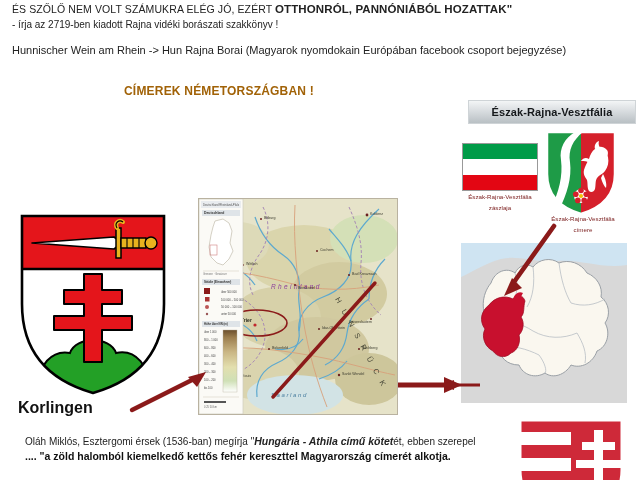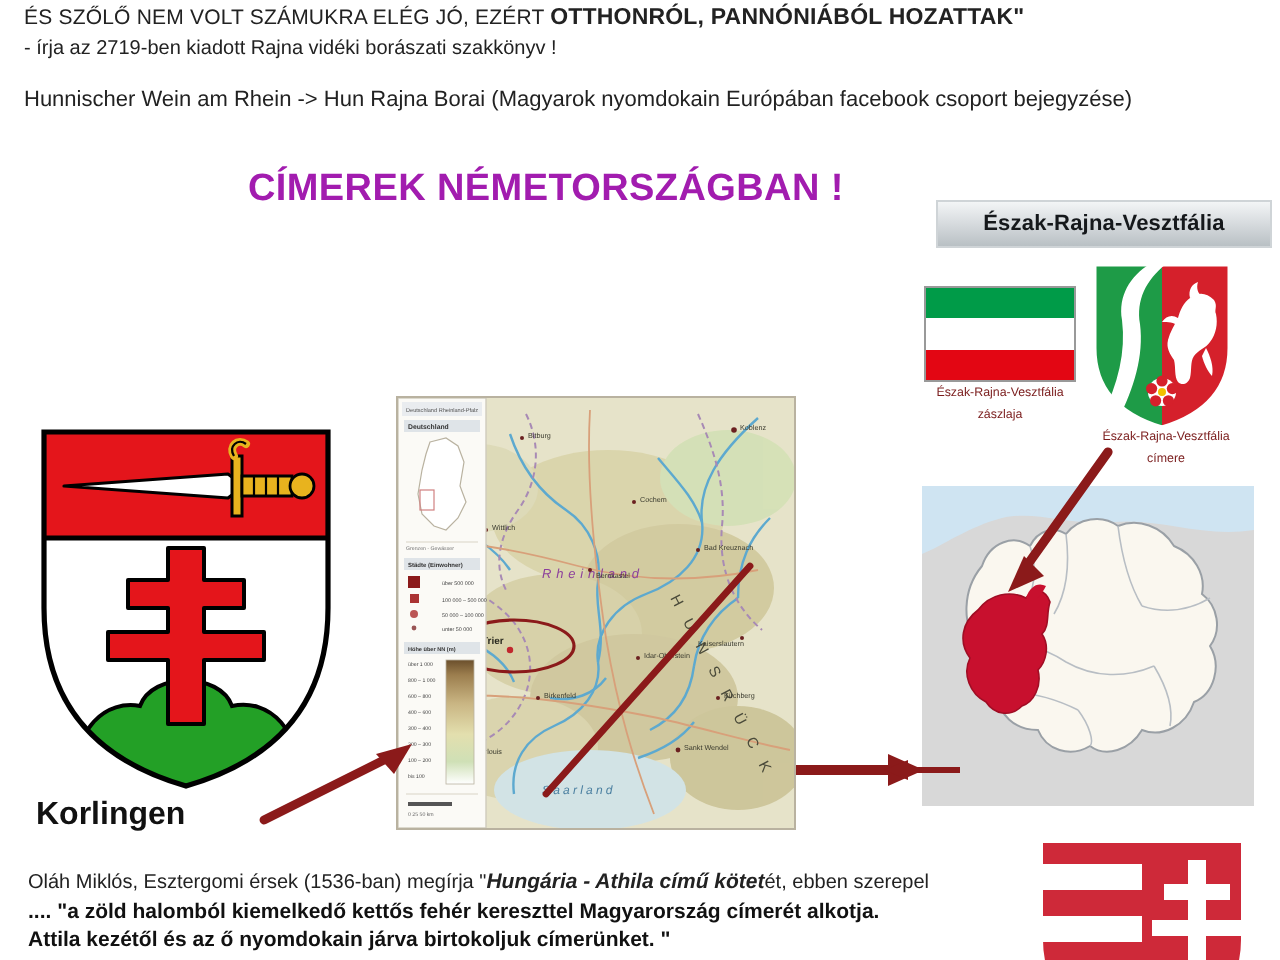--- a/index.html
+++ b/index.html
@@ -53,24 +53,24 @@
     white-space: nowrap;
     color: #2a4fb5;
     text-decoration: underline;
     cursor: pointer;
   }
 
   
   .main-title {
     position: absolute;
     left: 124px; top: 84px;
-    font-size: 19px;
+    font-size: 12px;
     font-weight: 700;
     letter-spacing: .2px;
-    color: #a21caf;
+    color: #a16207;
     white-space: nowrap;
   }
 
   
   .korlingen-wrap {
     position: absolute;
     left: 18px; top: 212px;
     width: 150px; height: 205px;
   }
   .korlingen-caption {
@@ -159,21 +159,21 @@
   .hu-arms {
     position: absolute;
     left: 516px; top: 418px;
     width: 110px; height: 72px;
     overflow: hidden;
   }
 
   
   .bot {
     position: absolute;
-    left: 14px;
+    left: 25px;
     white-space: nowrap;
   }
   .bot-l1 { top: 435px; font-size: 10px; color: #222; }
   .bot-l1 i { font-style: italic; font-weight: 700; font-size: 10.5px; }
   .bot-l2 { top: 450px; font-size: 10.5px; font-weight: 700; color: #111; }
   .bot-l3 { top: 464px; font-size: 10.5px; font-weight: 700; color: #111; }
 </style>
 </head>
 <body>
 
@@ -510,15 +510,14 @@
         <path d="M56,104 C56,90 66,82 78,82 C90,82 100,90 100,104 Z" fill="#2E8B2E"></path>
       </g>
       <path d="M4,2 L106,2 L106,52 C106,80 86,96 55,104 C24,96 4,80 4,52 Z" fill="none" stroke="#ffffff" stroke-width="3"></path>
     </svg>
   </div>
 
   <div class="bot bot-l1">
     <span>Oláh Miklós, Esztergomi érsek (1536-ban) megírja "</span><i>Hungária - Athila című kötet</i><span>ét, ebben szerepel</span>
   </div>
   <div class="bot bot-l2">.... "a zöld halomból kiemelkedő kettős fehér kereszttel Magyarország címerét alkotja.</div>
-  <div class="bot bot-l3">Attila kezétől és az ő nyomdokain járva birtokoljuk címerünket. "</div>
 
 </div>
 
 </body></html>

